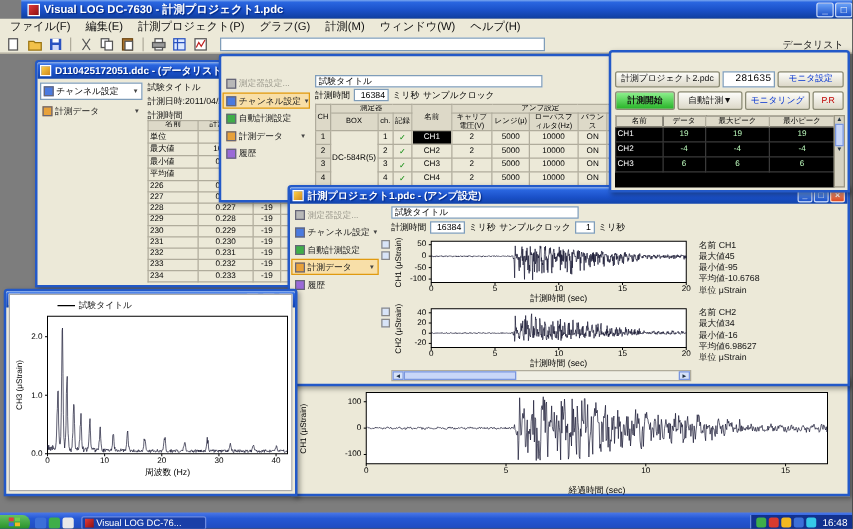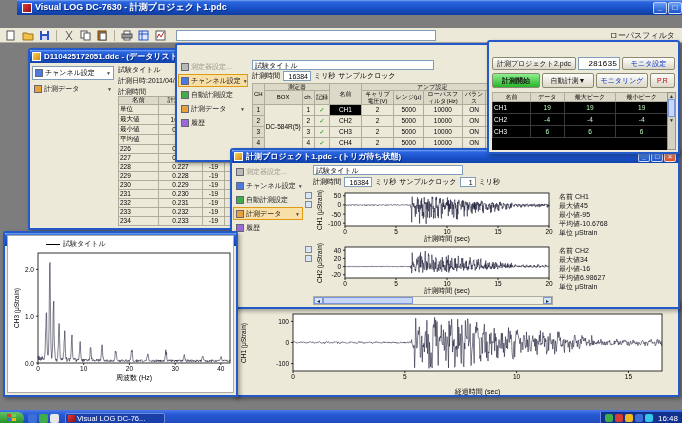--- a/index.html
+++ b/index.html
@@ -139,20 +139,30 @@
   <div class="apptitle">
     <div class="appicon"></div>
     <span class="apptext">Visual LOG DC-7630 - 計測プロジェクト1.pdc</span>
     <div class="wbtns">
       <div class="wb">_</div>
       <div class="wb">□</div>
       <div class="wb close">×</div>
     </div>
   </div>
 
+  <div class="menubar">
+
+  <span class="menuitem">ファイル(F)</span>
+      <span class="menuitem">編集(E)</span>
+      <span class="menuitem">計測プロジェクト(P)</span>
+      <span class="menuitem">グラフ(G)</span>
+      <span class="menuitem">計測(M)</span>
+      <span class="menuitem">ウィンドウ(W)</span>
+      <span class="menuitem">ヘルプ(H)</span>
+    </div>
 
   <div class="toolbar">
     <div class="ti">
         <svg width="11" height="11">
           <rect x="2" y="1" width="7" height="9" fill="#fff" stroke="#555"></rect>
         </svg>
       </div>
     <div class="ti">
         <svg width="12" height="11">
           <path d="M1 3 h4 l1 1 h5 v6 h-10 z" fill="#f2c14a" stroke="#9a7410"></path>
@@ -197,21 +207,21 @@
           <path d="M1 4 h9 M4 1 v9" stroke="#2a52c0"></path>
         </svg>
       </div>
     <div class="ti">
         <svg width="11" height="11">
           <rect x="1" y="1" width="9" height="9" fill="#fff" stroke="#555"></rect>
           <polyline points="2,8 4,4 6,7 9,2" fill="none" stroke="#c02020"></polyline>
         </svg>
       </div>
     <div class="combo"></div>
-    <span class="trigstat">ローパスフィルタ</span>
+    <span class="trigstat">データリスト</span>
   </div>
 
   <div class="win" id="w-datalist">
     <div class="tb">
       <div class="wicon"></div>
       <span class="tbt">D110425172051.ddc - (データリスト)</span>
       <div class="wbtns">
         <div class="wb s">_</div>
         <div class="wb s">□</div>
         <div class="wb s close">×</div>
@@ -485,21 +495,21 @@
         <div style="position: absolute; left: 0px; top: 35px; width: 52px; text-align: right; font-size: 6.5px;">0</div>
         <div style="position: absolute; left: 0px; top: 56.1111px; width: 52px; text-align: right; font-size: 6.5px;">-100</div>
         <div style="position: absolute; left: 195.5px; top: 83px; width: 90px; text-align: center; font-size: 7px;">経過時間 (sec)</div>
         <div style="position: absolute; left: 6px; top: 38.5px; transform: translate(-50%, -50%) rotate(-90deg); font-size: 6.5px; white-space: nowrap;">CH1 (μStrain)</div>
       </div>
   </div>
 
   <div class="win" id="w-graphlist">
     <div class="tb">
       <div class="wicon"></div>
-      <span class="tbt">計測プロジェクト1.pdc - (トリガ待ち状態)</span>
+      <span class="tbt">計測プロジェクト1.pdc - (アンプ設定)</span>
       <div class="wbtns">
         <div class="wb s">_</div>
         <div class="wb s">□</div>
         <div class="wb s close">×</div>
       </div>
     </div>
     <div class="wbody">
       <div class="sb">
         <div class="sbi disabled">
             <span class="ic ic-dev"></span>

